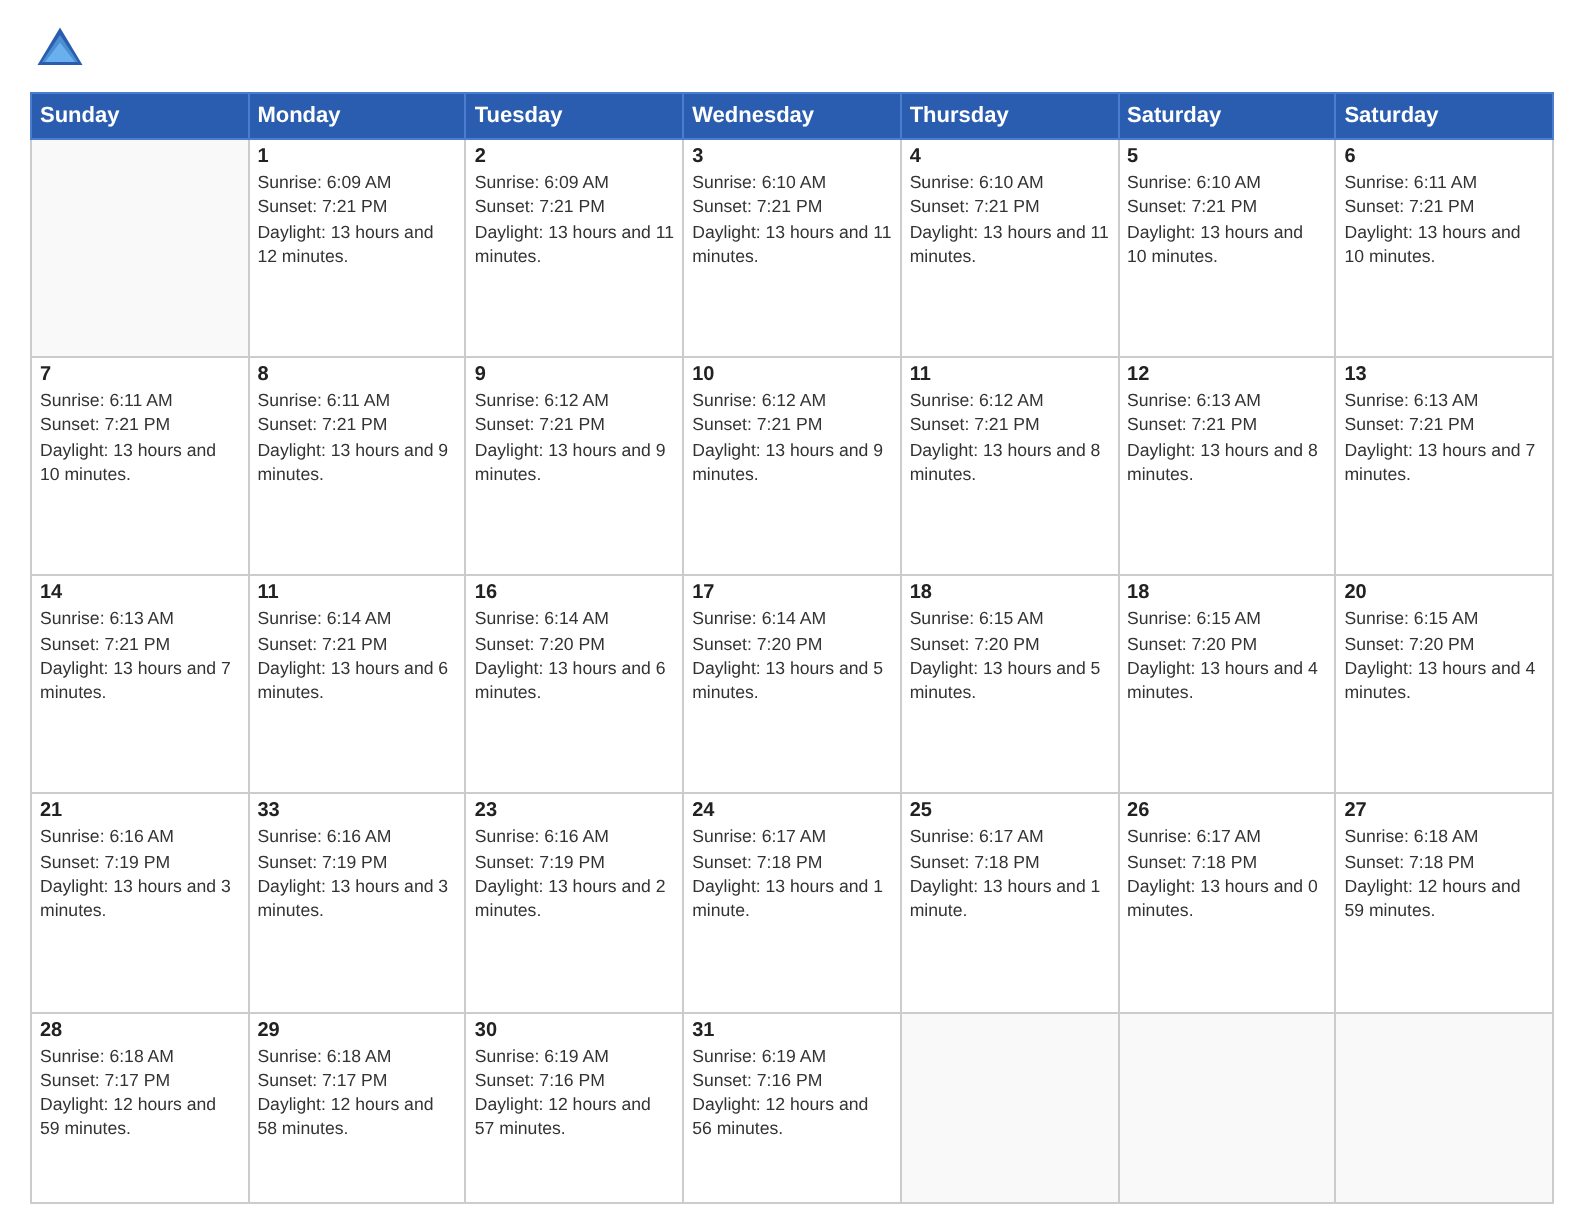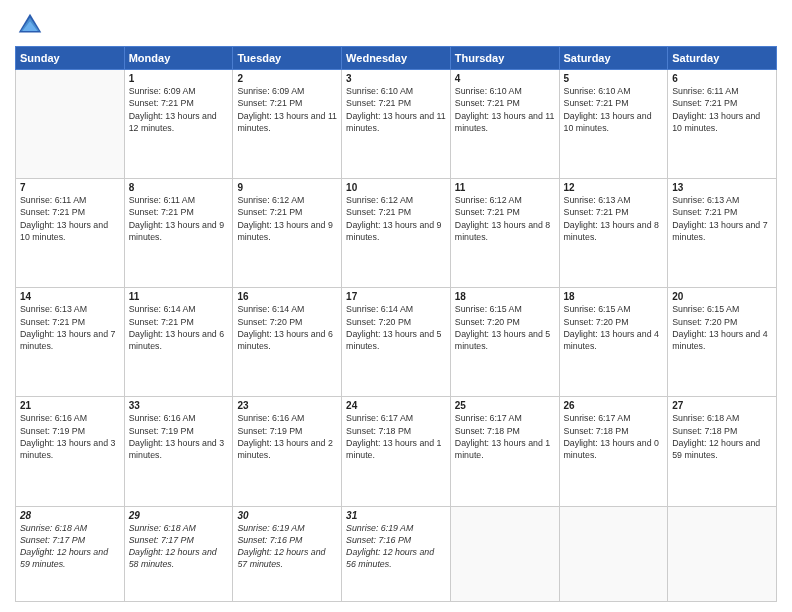--- a/index.html
+++ b/index.html
@@ -69,21 +69,20 @@
     .calendar tbody tr td {
       border: 1px solid #ccc;
       vertical-align: top;
       padding: 3px 4px;
       font-size: 9.2px;
       color: #333;
       height: 80px;
     }
     .calendar tbody tr:last-child td {
       height: 70px;
-      font-style: italic;
     }
     .day-num {
       font-weight: bold;
       font-size: 10px;
       color: #222;
       margin-bottom: 1px;
     }
     .day-info {
       font-size: 8.8px;
       line-height: 1.4;

